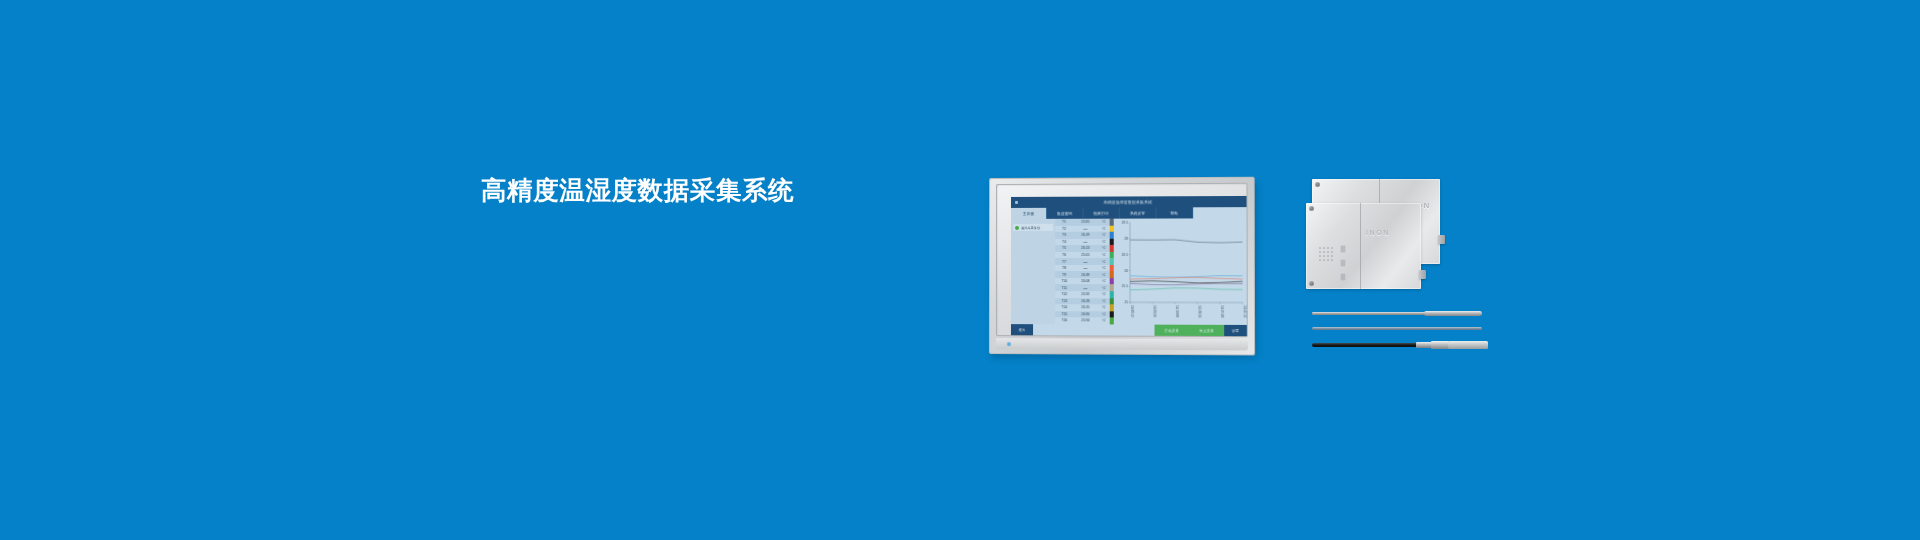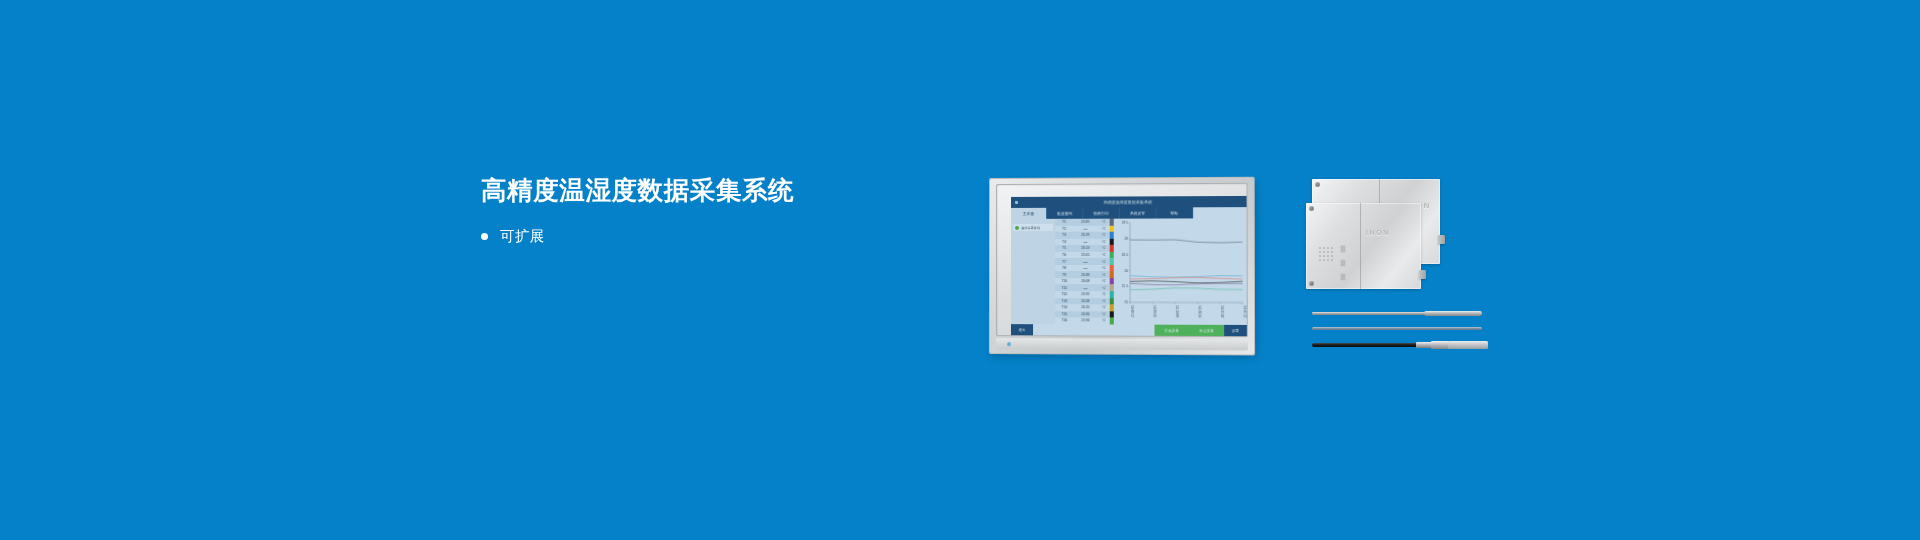--- a/index.html
+++ b/index.html
@@ -301,24 +301,20 @@
     background: linear-gradient(180deg,#eceeef,#c2c6c8 48%,#9a9ea1);
     border-radius: 1.5px;
   }
 </style>
 </head>
 <body>
 
 <div id="text-block">
   <h1 id="hero-title">高精度温湿度数据采集系统</h1>
   <ul id="feature-list">
-      <li class="feature-item">
-        <span class="feature-bullet"></span>
-        <span>可扩展</span>
-      </li>
     </ul>
 </div>
 
 <div id="monitor-wrap">
   <div id="monitor-shadow"></div>
   <div id="monitor-body">
     <div id="monitor-inner-bevel">
       <div id="screen">
 
         <div id="app-titlebar">

